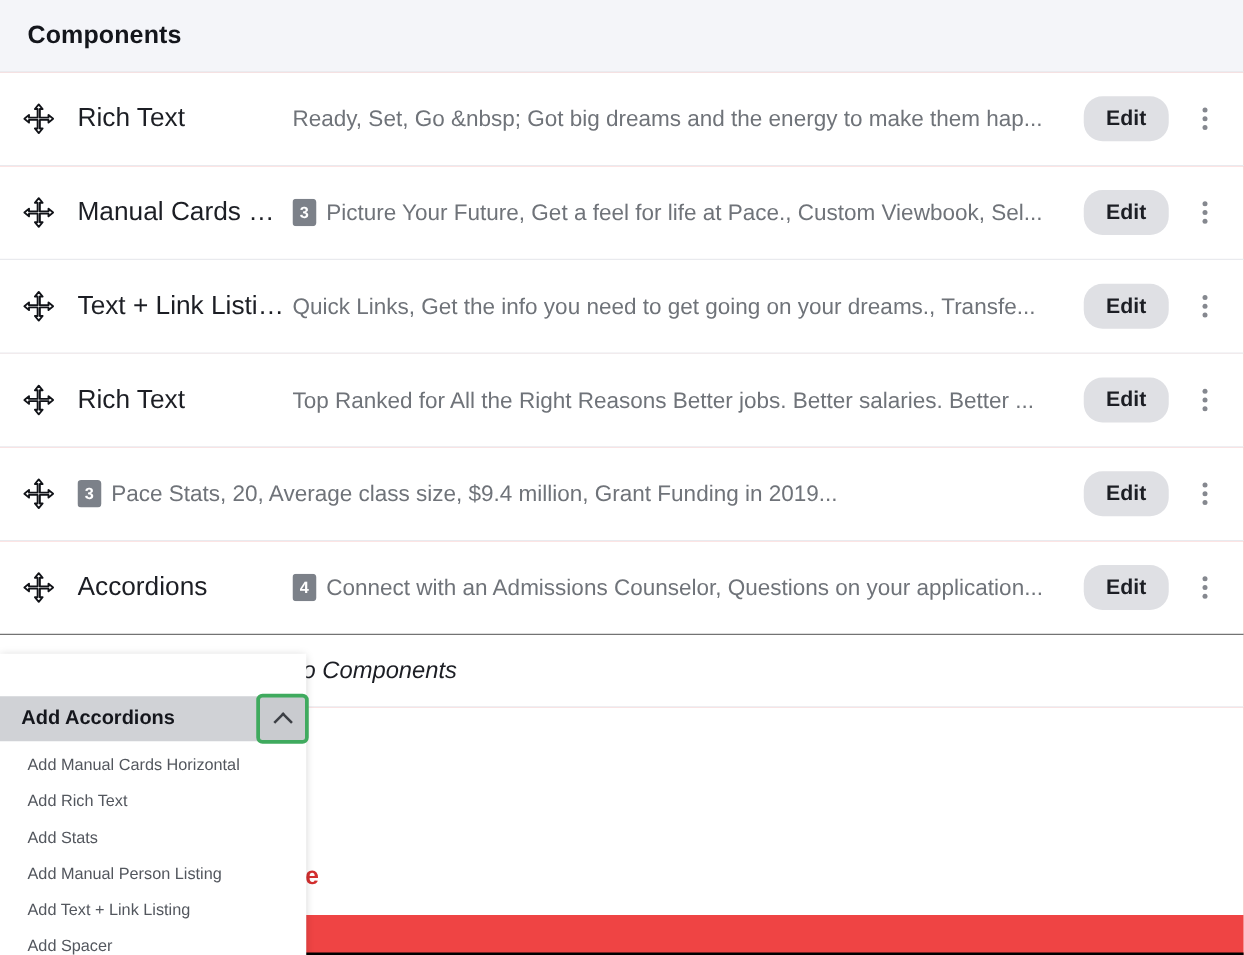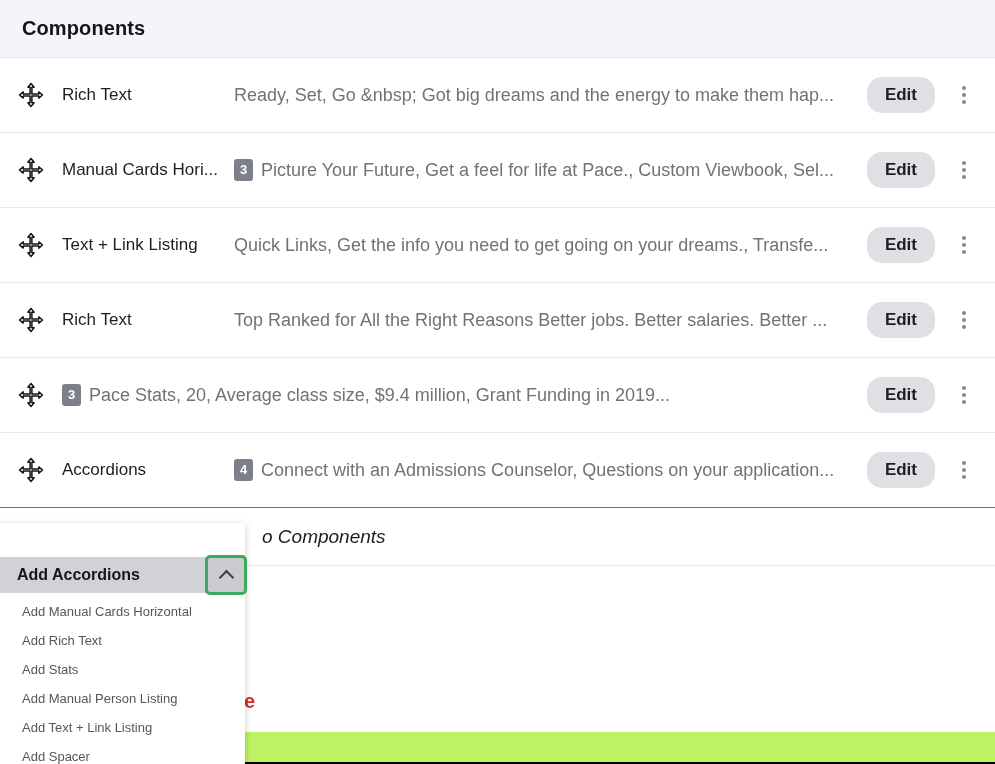--- a/index.html
+++ b/index.html
@@ -9,21 +9,21 @@
     width: 995px; height: 764px;
     background: #ffffff;
     font-family: "Liberation Sans", sans-serif;
     overflow: hidden;
   }
 
   #root {
     position: relative;
     width: 995px;
     height: 764px;
-    background: #bef264;
+    background: #ef4444;
     border-bottom: 2px solid #000;
   }
 
   
   .panel-header {
     height: 58px;
     background: #f4f5f9;
     display: flex;
     align-items: center;
     padding: 0 0 0 22px;
@@ -53,21 +53,21 @@
     flex: 0 0 62px;
     display: flex;
     align-items: center;
     justify-content: center;
     cursor: move;
   }
 
   .name-cell {
     width: 172px;
     flex: 0 0 172px;
-    font-size: 17px;
+    font-size: 21px;
     color: #1c1e24;
     white-space: nowrap;
     overflow: hidden;
     text-overflow: ellipsis;
     padding-right: 6px;
   }
 
   .desc-cell {
     flex: 1 1 auto;
     min-width: 0;
@@ -128,21 +128,21 @@
     width: 4px; height: 4px;
     border-radius: 50%;
     background: #85888f;
   }
 
   
   .add-row {
     height: 58px;
     display: flex;
     align-items: center;
-    padding-left: 34px;
+    padding-left: 14px;
     border-bottom: 1px solid #e9eaee;
     background: #fff;
   }
   .add-row .add-label {
     font-size: 19px;
     font-style: italic;
     color: #1c1e24;
   }
 
   

